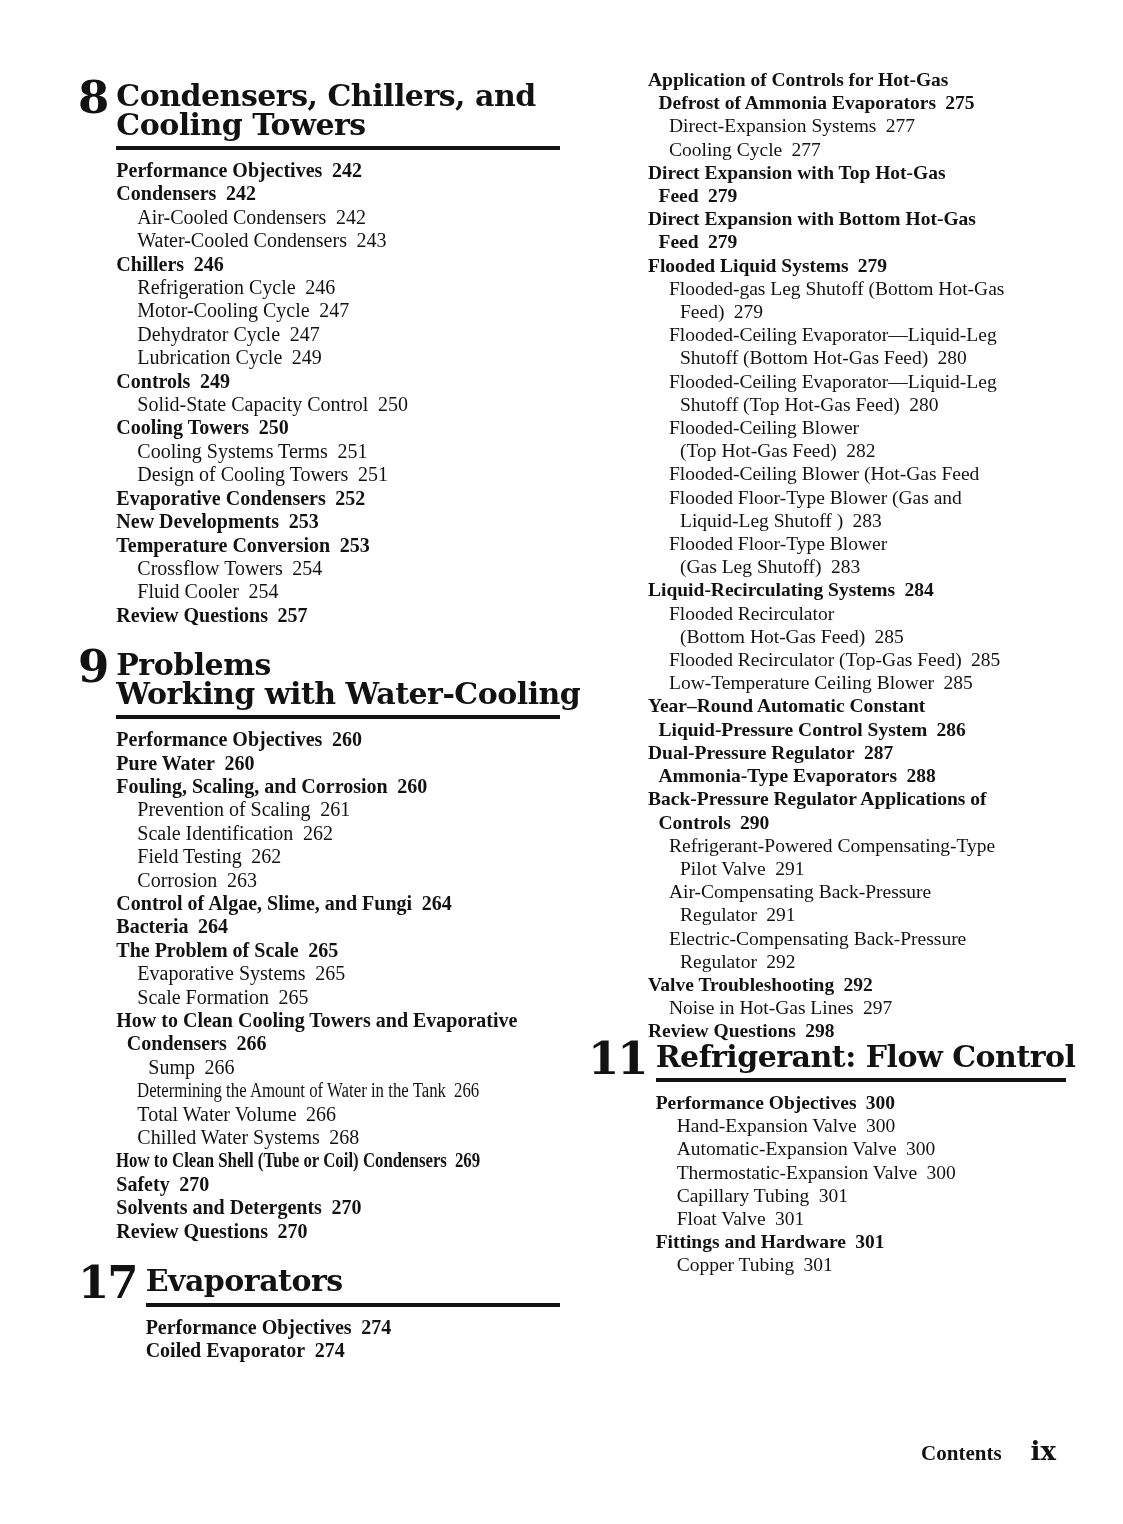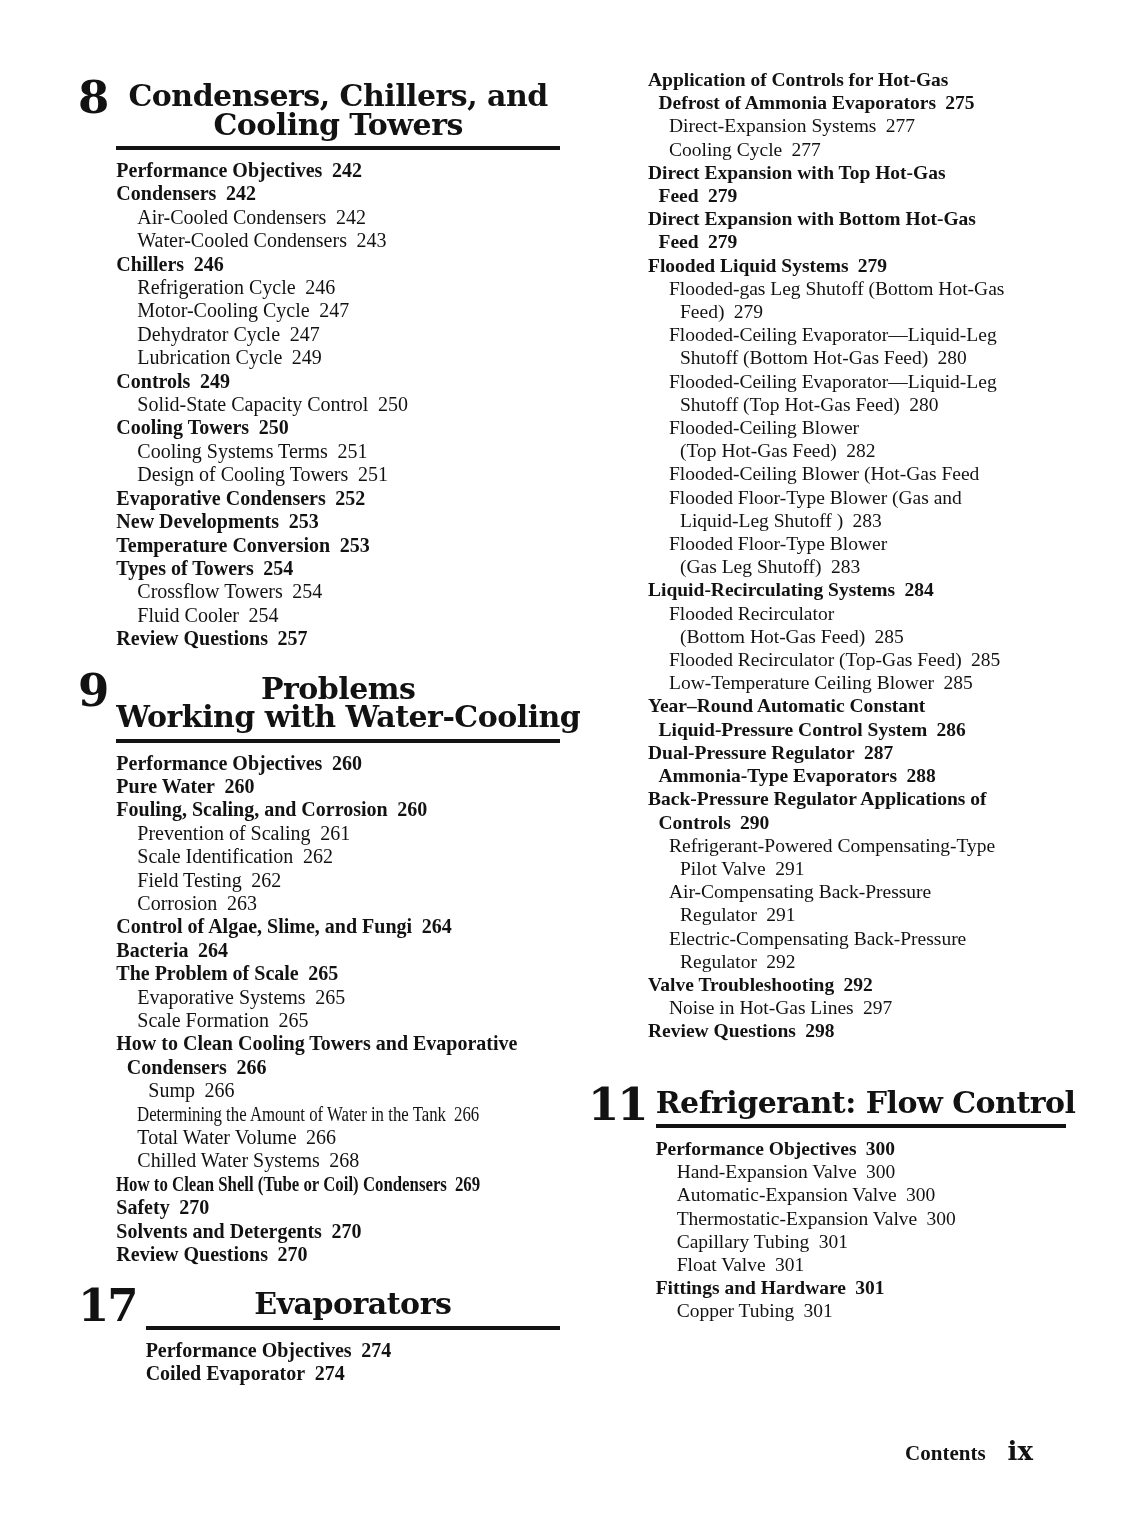--- a/index.html
+++ b/index.html
@@ -19,38 +19,38 @@
   #col-left .chapter { margin-bottom:24px; }
   .ch-num {
     font-family:"DejaVu Serif", serif; font-weight:bold;
     font-size:45px; line-height:36px; letter-spacing:-2px;
     padding-right:9px; margin-top:-2px; white-space:nowrap;
   }
   .ch-body { flex:1; min-width:0; }
   .ch-title {
     font-family:"DejaVu Serif", serif; font-weight:bold;
     font-size:30px; line-height:28.5px; letter-spacing:-0.5px;
-    padding-bottom:7px; white-space:nowrap;text-align:center;
+    padding-bottom:7px; white-space:nowrap;
   }
   .ch-rule { height:4px; background:#131313; margin-bottom:9px; }
 
   .entries .line { white-space:nowrap; }
   .line.b { font-weight:bold; }
   .ind1 { padding-left:10.5px; }
   .ind2 { padding-left:21px; }
   .ind3 { padding-left:32px; }
   .txt  { display:inline-block; transform-origin:0 50%; }
   .txt.cond { transform:scaleX(0.84); }
   .pg   { padding-left:0.48em; }
 
-  .cont-entries { margin-left:60px; margin-bottom:46px; }
+  .cont-entries { margin-left:60px; }
 
   #footer {
-    position:absolute; top:1436px; right:90px;
-    display:flex; align-items:baseline; gap:22px;justify-content:flex-end;
+    position:absolute; top:1436px; right:67px;
+    display:flex; align-items:baseline; gap:29px;justify-content:flex-end;
   }
   #footer .label { font-weight:bold; font-size:21px; }
   #footer .pgnum {
     font-family:"DejaVu Serif", serif; font-weight:bold; font-size:26px;
   }
 </style>
 </head>
 <body>
 
 <div id="col-left" class="col">
@@ -73,21 +73,20 @@
           <div class="line ind2"><span class="txt">Dehydrator Cycle<span class="pg">247</span></span></div>
           <div class="line ind2"><span class="txt">Lubrication Cycle<span class="pg">249</span></span></div>
           <div class="line ind0 b"><span class="txt">Controls<span class="pg">249</span></span></div>
           <div class="line ind2"><span class="txt">Solid-State Capacity Control<span class="pg">250</span></span></div>
           <div class="line ind0 b"><span class="txt">Cooling Towers<span class="pg">250</span></span></div>
           <div class="line ind2"><span class="txt">Cooling Systems Terms<span class="pg">251</span></span></div>
           <div class="line ind2"><span class="txt">Design of Cooling Towers<span class="pg">251</span></span></div>
           <div class="line ind0 b"><span class="txt">Evaporative Condensers<span class="pg">252</span></span></div>
           <div class="line ind0 b"><span class="txt">New Developments<span class="pg">253</span></span></div>
           <div class="line ind0 b"><span class="txt">Temperature Conversion<span class="pg">253</span></span></div>
-          <div class="line ind0 b"><span class="txt">Types of Towers<span class="pg">254</span></span></div>
           <div class="line ind2"><span class="txt">Crossflow Towers<span class="pg">254</span></span></div>
           <div class="line ind2"><span class="txt">Fluid Cooler<span class="pg">254</span></span></div>
           <div class="line ind0 b"><span class="txt">Review Questions<span class="pg">257</span></span></div>
         </div>
       </div>
     </div>
     <div class="chapter">
       <div class="ch-num">9</div>
       <div class="ch-body">
         <div class="ch-title">

